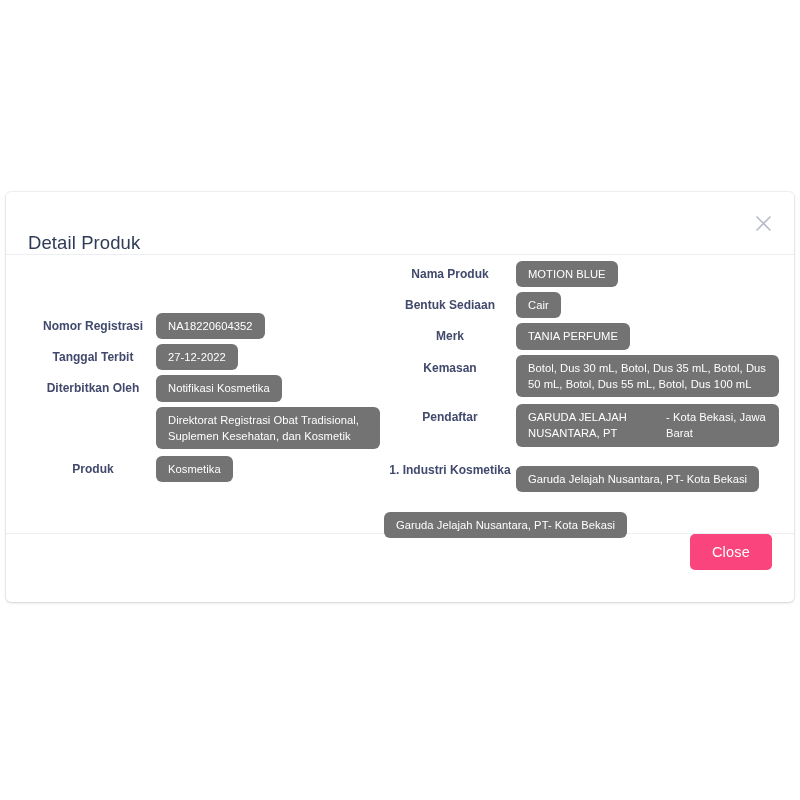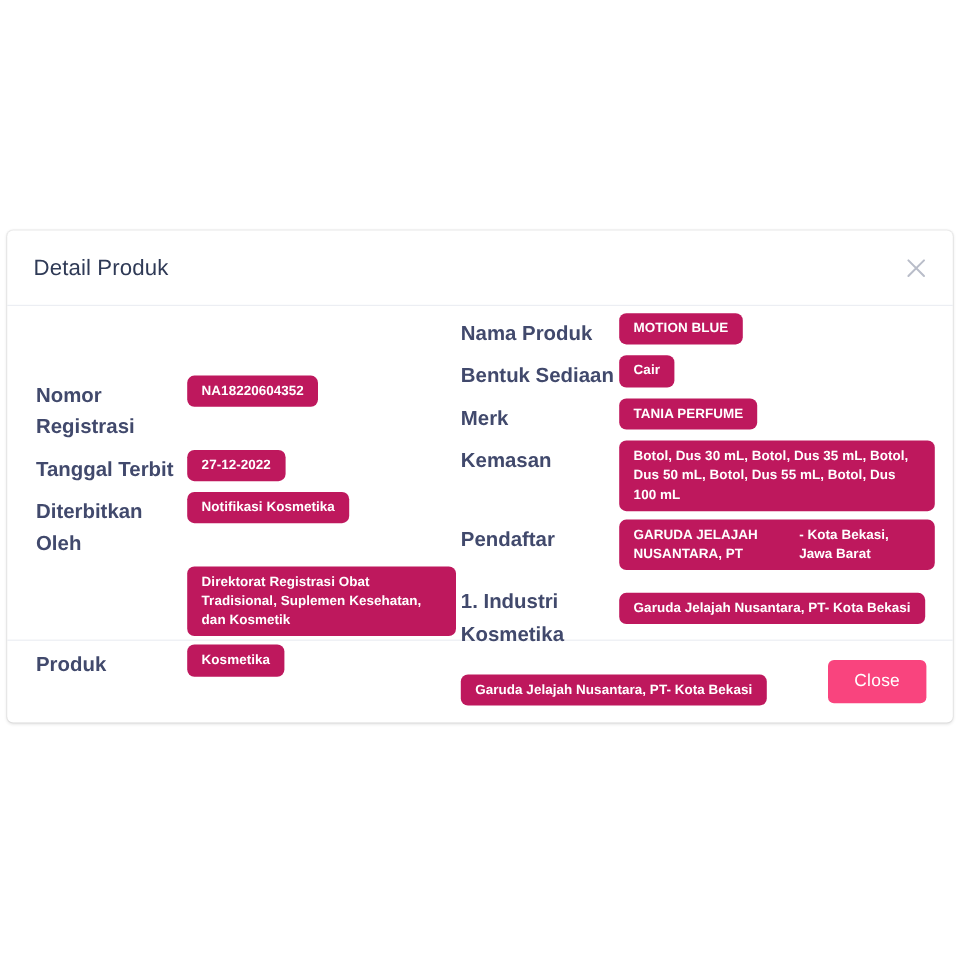--- a/index.html
+++ b/index.html
@@ -35,21 +35,21 @@
     flex-direction: column;
   }
 
   
   .modal-header {
     position: relative;
     height: 63px;
     flex: 0 0 63px;
     border-bottom: 1px solid #eceef3;
     display: flex;
-    align-items: center;
+    align-items: flex-end;
     padding: 0 22px;
   }
   .modal-title {
     font-size: 18.5px;
     font-weight: 400;
     color: #2f3a56;
     letter-spacing: 0.1px;
   }
   .close-icon {
     position: absolute;
@@ -79,59 +79,60 @@
   }
   .col-left  { left: 24px;  width: 370px; }
   .col-right { left: 378px; width: 396px; }
 
   .field-row {
     display: flex;
     align-items: flex-start;
     margin-bottom: 5px;
   }
   .field-label {
-    font-size: 17px;
+    font-size: 12px;
     font-weight: bold;
     color: #41496c;
     line-height: 1.55;
     padding-top: 4px;
     flex: 0 0 auto;
+    text-align: center;
   }
   .col-left  .field-label { width: 126px; }
   .col-right .field-label { width: 132px; }
 
   .field-value { flex: 1 1 auto; min-width: 0; }
 
   .badge {
     display: inline-block;
-    background: #be185d;
+    background: #737373;
     color: #ffffff;
     font-size: 11.2px;
-    font-weight: bold;
+    font-weight: normal;
     line-height: 1.45;
     border-radius: 6px;
     padding: 5px 12px;
     letter-spacing: 0.05px;
   }
   .badge.block { display: block; }
 
   .badge-split {
     display: flex;
     gap: 18px;
   }
   .badge-split .seg-a { flex: 0 0 120px; }
   .badge-split .seg-b { flex: 1 1 auto; }
 
   
   .modal-footer {
     flex: 0 0 69px;
     height: 69px;
     border-top: 1px solid #eceef3;
     display: flex;
-    align-items: center;
+    align-items: flex-start;
     justify-content: flex-end;
     padding: 0 22px;
   }
   .close-button {
     background: #f9447e;
     color: #ffffff;
     border: none;
     border-radius: 5px;
     font-family: "Liberation Sans", sans-serif;
     font-size: 14.5px;

